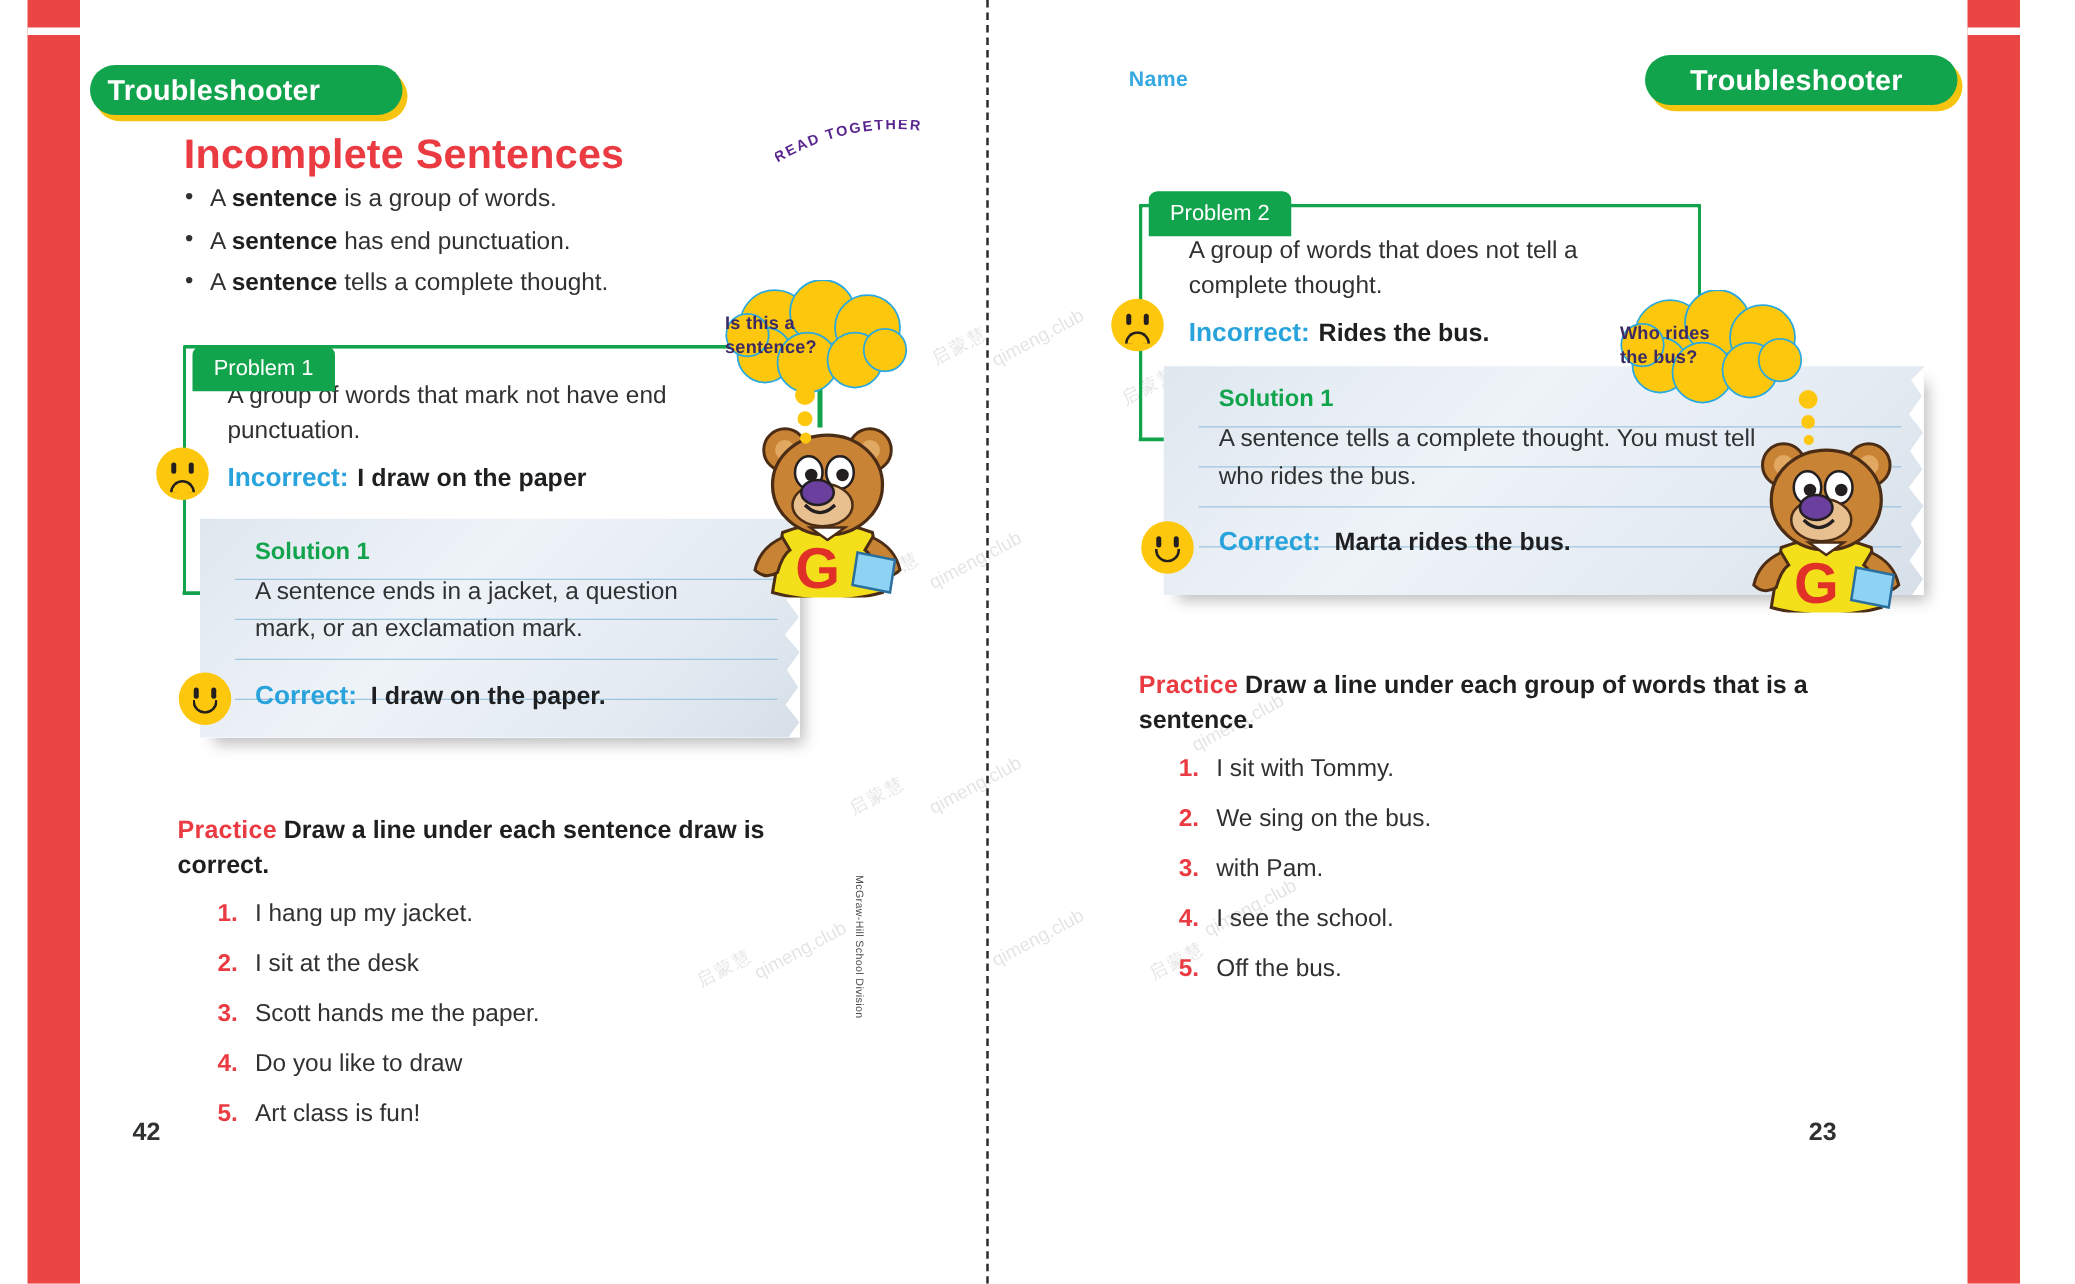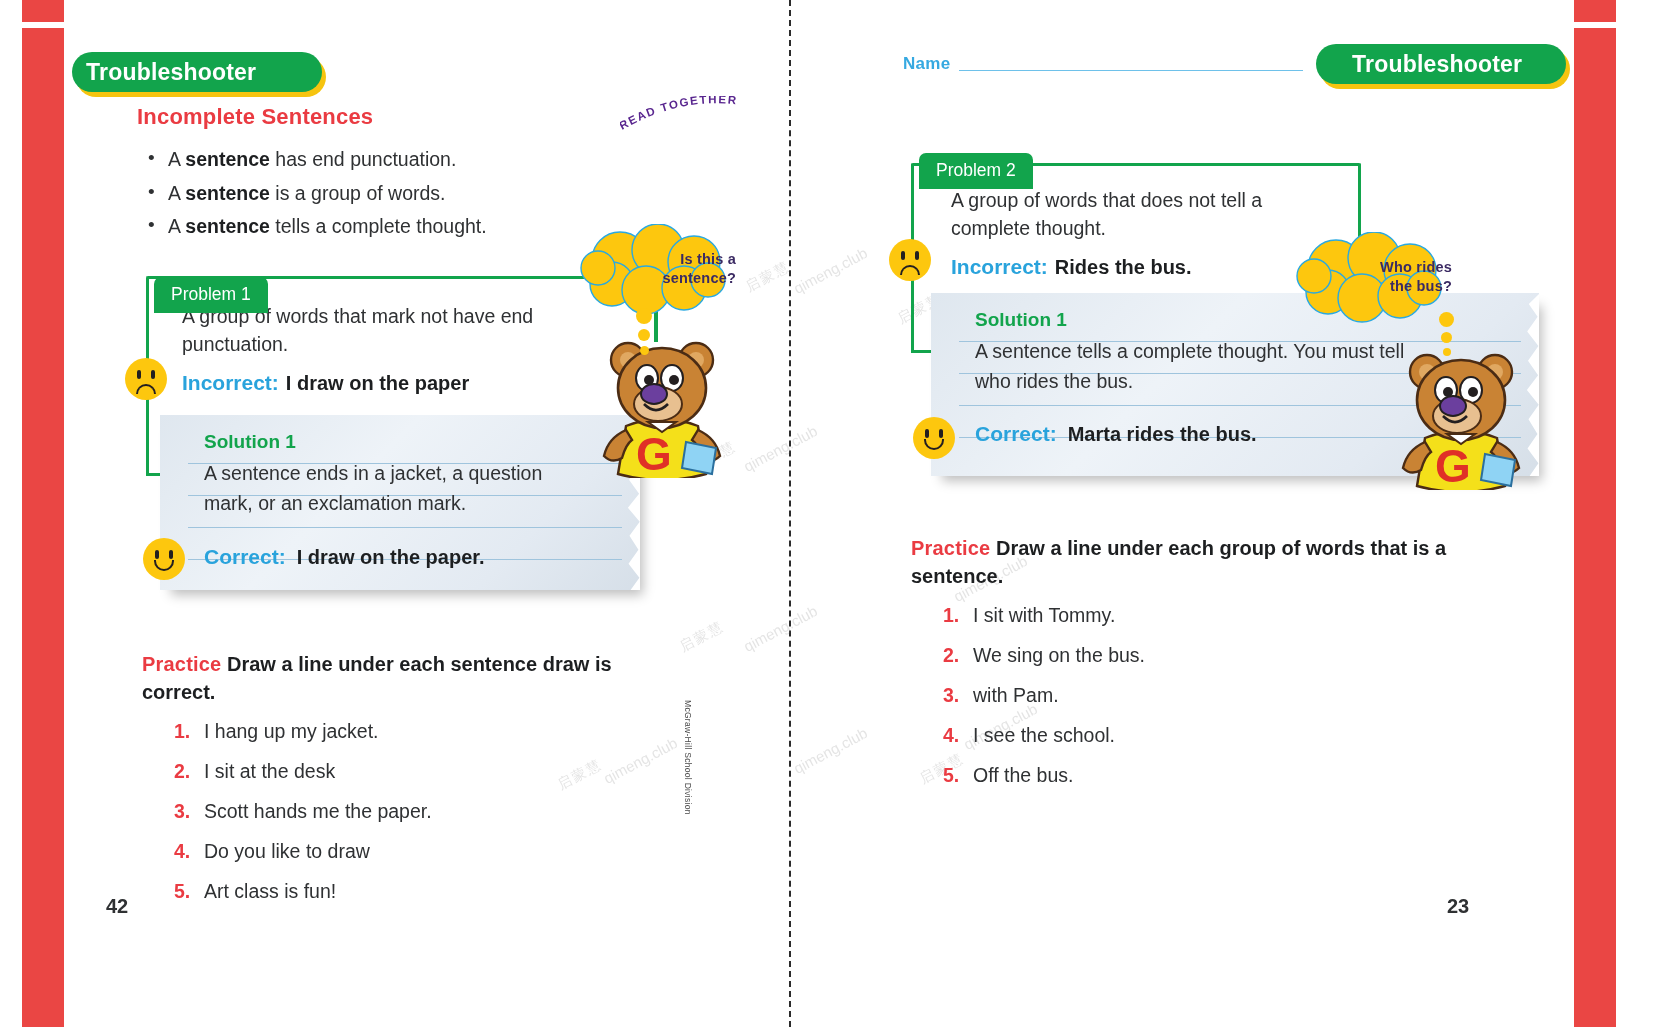--- a/index.html
+++ b/index.html
@@ -41,29 +41,29 @@
     font-weight: bold;
     font-size: 23px;
     letter-spacing: .2px;
   }
   .banner.left  { left: 8px; top: 52px; width: 250px; padding-left: 14px; }
   .banner.right { right: 8px; top: 44px; width: 250px; padding-left: 36px; }
 
   
   .name-row {
     position: absolute; left: 112px; top: 54px; width: 400px;
-    display: flex; align-items: flex-end;
+    display: flex; align-items: flex-start; flex-direction: column;
   }
   .name-label { color: #36a9e1; font-size: 17px; font-weight: bold; letter-spacing: .3px; }
   .name-rule { flex: 1; border-bottom: 1.5px solid #6ec1ea; margin-left: 8px; height: 1px; position: relative; top: -3px; }
 
   
   .lesson-title {
-    position: absolute; left: 73px; top: 104px;
-    color: #ea3b42; font-size: 22px; font-weight: bold;
+    position: absolute; left: 83px; top: 104px;
+    color: #ea3b42; font-size: 33px; font-weight: bold;
     letter-spacing: .2px;
     text-align: center;
   }
 
   
   .rules { position: absolute; left: 82px; top: 143px; width: 460px; }
   .rules li {
     list-style: none; position: relative;
     font-size: 19.5px; color: #2f3133; line-height: 1.72;
     padding-left: 22px;
@@ -138,21 +138,21 @@
   }
   .face .eye.l { left: 12px; } .face .eye.r { right: 12px; }
   .face .mouth { position: absolute; width: 20px; height: 11px; left: 11px; border: 2.4px solid #231f20; border-top: none; border-radius: 0 0 13px 13px; }
   .face.sad .mouth { top: 26px; border: 2.4px solid #231f20; border-bottom: none; border-radius: 13px 13px 0 0; height: 10px; }
   .face.happy .mouth { top: 22px; }
 
   
   .bubble { position: absolute; z-index: 5; }
   .bubble .txt {
     position: absolute; inset: 0; display: flex; flex-direction: column;
-    align-items: flex-end; justify-content: center;
+    align-items: flex-start; justify-content: center;
     color: #3b2a63; font-weight: bold; font-size: 14.5px; line-height: 1.28;
     text-align: center; letter-spacing: .2px; padding-bottom: 6px;
   }
   .dots { position: absolute; }
   .dots span { display: block; background: #fdc70e; border-radius: 50%; margin-bottom: 5px; }
 
   
   .bear { position: absolute; z-index: 4; }
 
   
@@ -229,22 +229,22 @@
     <div class="read-together">
       <svg width="140" height="40" viewBox="0 0 140 40">
         <defs>
             <path id="arcRT" d="M 2,34 Q 68,-4 136,12" fill="none"></path>
           </defs>
         <text><textPath href="#arcRT" startOffset="0">READ TOGETHER</textPath></text>
       </svg>
     </div>
 
     <ul class="rules">
+      <li>A <b>sentence</b> is a group of words.</li>
       <li>A <b>sentence</b> has end punctuation.</li>
-      <li>A <b>sentence</b> is a group of words.</li>
       <li>A <b>sentence</b> tells a complete thought.</li>
     </ul>
 
     <div class="prob-frame" style="left:82px; top:276px; width:470px; height:200px; border-right:none; border-top:3px solid #12a44c; border-left:3px solid #12a44c; border-bottom:none;"></div>
 
     <div style="position:absolute; left:82px; top:473px; width:36px; height:3px; background:#12a44c;"></div>
 
     <div class="prob-tab" style="left:90px; top:256px;">
       <span>Problem 1</span>
     </div>

